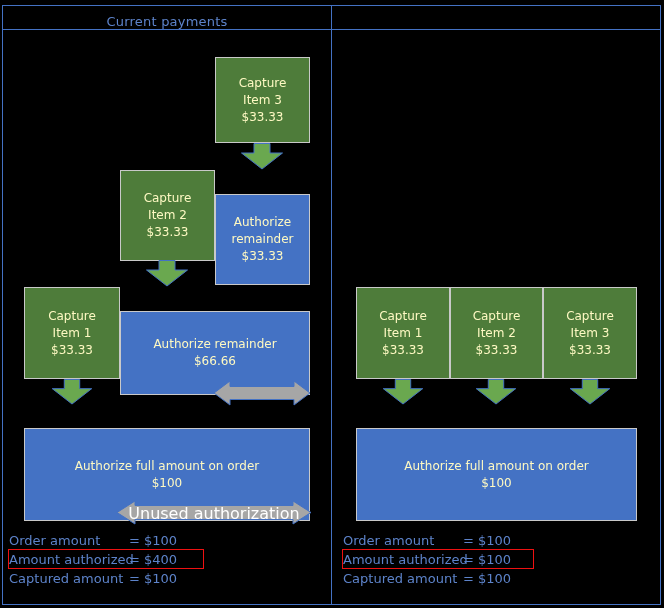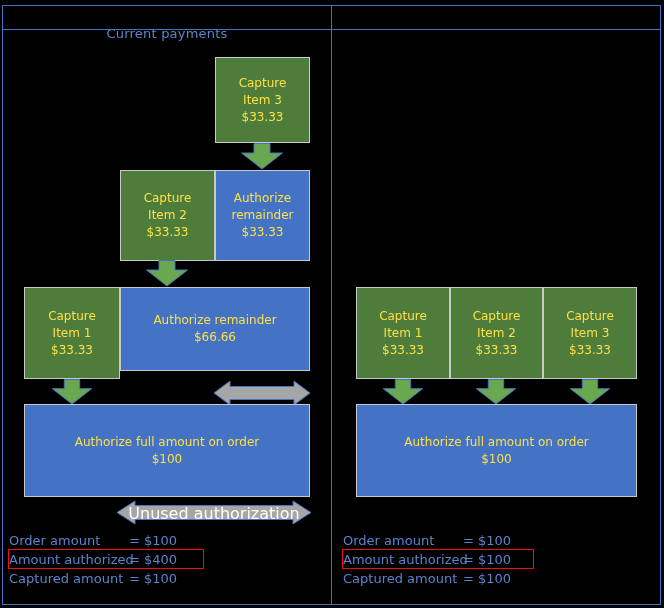--- a/index.html
+++ b/index.html
@@ -4,30 +4,30 @@
 <style>
   html,body{margin:0;padding:0;background:#000;}
   .screen{
     position:relative;width:664px;height:608px;background:#000;
     font-family:"DejaVu Sans","Liberation Sans",sans-serif;overflow:hidden;
   }
   .line{position:absolute;background:var(--line-blue,#4472c4);}
   .frame{position:absolute;left:2px;top:5px;width:657px;height:598px;
     border:1px solid var(--line-blue,#4472c4);}
   .header-cell{
-    position:absolute;top:22px;height:23px;display:flex;align-items:center;justify-content:center;
+    position:absolute;top:10px;height:23px;display:flex;align-items:center;justify-content:center;
     color:var(--text-blue,#5d83ca);font-size:13px;letter-spacing:.2px;
   }
   .box{
     position:absolute;display:flex;align-items:center;justify-content:center;
-    text-align:center;color:#fde047;font-size:12px;line-height:17px;
+    text-align:center;color:#fef9c3;font-size:12px;line-height:17px;
     white-space:pre-line;border:1px solid var(--box-border,#c9c9c9);box-sizing:border-box;
   }
   .green{background:var(--green-box,#4e7c3a);}
-  .blue{background:var(--blue-box,#4472c4);}
+  .blue{background:var(--blue-box,#4472c4);margin-top:24px;}
   .arrow{position:absolute;}
   .arrow-down polygon{fill:var(--arrow-green,#6aa84f);stroke:var(--outline-blue,#4472c4);stroke-width:1;}
   .arrow-gray polygon{fill:var(--arrow-gray,#a6a6a6);stroke:var(--outline-blue,#4472c4);stroke-width:1;}
   .arrow-label{
     position:absolute;color:#fff;font-size:16px;text-align:center;width:100%;top:4px;left:0;
   }
   .srow{
     position:absolute;height:20px;line-height:19px;color:var(--text-blue,#5d83ca);
     font-size:13px;white-space:nowrap;box-sizing:border-box;border:1px solid transparent;
   }

